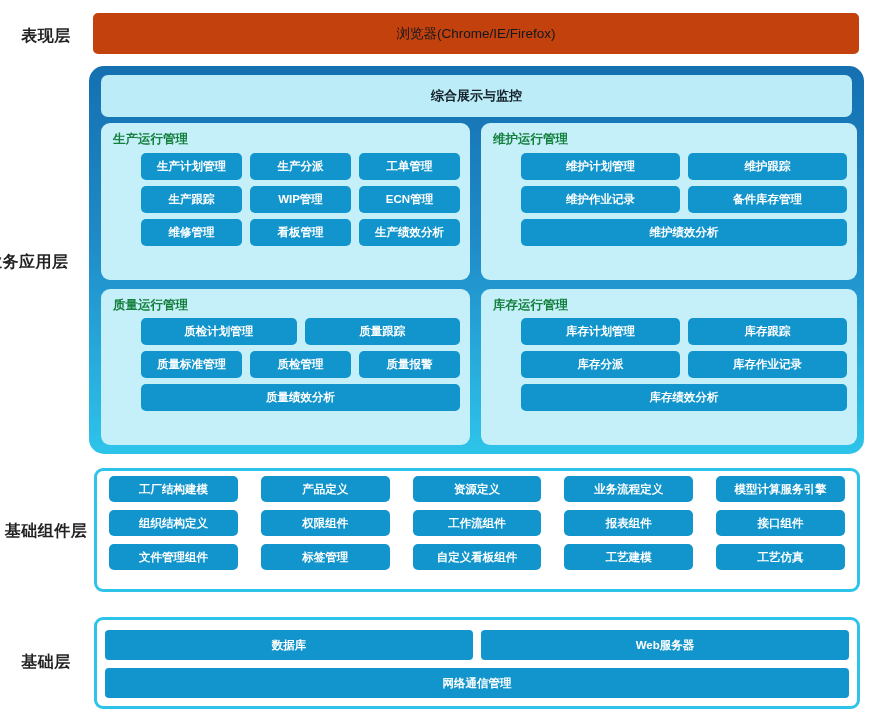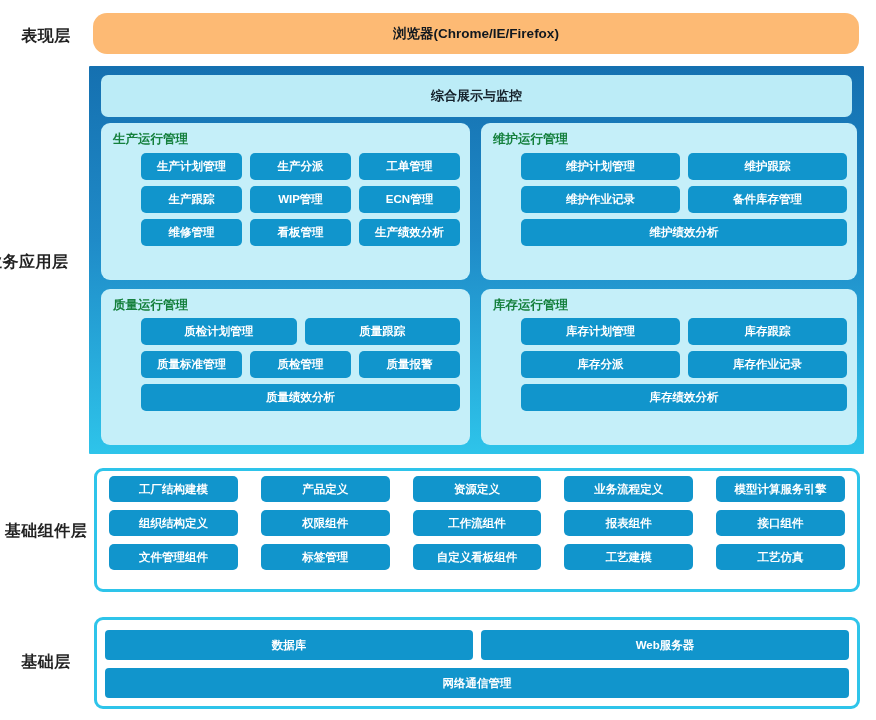--- a/index.html
+++ b/index.html
@@ -39,39 +39,39 @@
     width: 106px;
   }
 
   
   .presentation-bar {
     position: absolute;
     left: 93px;
     top: 13px;
     width: 766px;
     height: 41px;
-    background: #fdba74;
-    border-radius: 14px;
+    background: #c2410c;
+    border-radius: 5px;
     display: flex;
     align-items: center;
     justify-content: center;
     font-size: 13.5px;
-    font-weight: 700;
+    font-weight: 400;
     color: #11181f;
     box-sizing: border-box;
   }
 
   
   .biz-layer {
     position: absolute;
     left: 89px;
     top: 66px;
     width: 775px;
     height: 388px;
-    border-radius: 1px;
+    border-radius: 15px;
     padding: 7px;
     box-sizing: border-box;
     background: linear-gradient(to bottom, #1570b0 0%, #1f8bc8 45%, #2ec4ea 100%);
   }
   .biz-inner {
     position: relative;
     width: 100%;
     height: 100%;
   }
 

